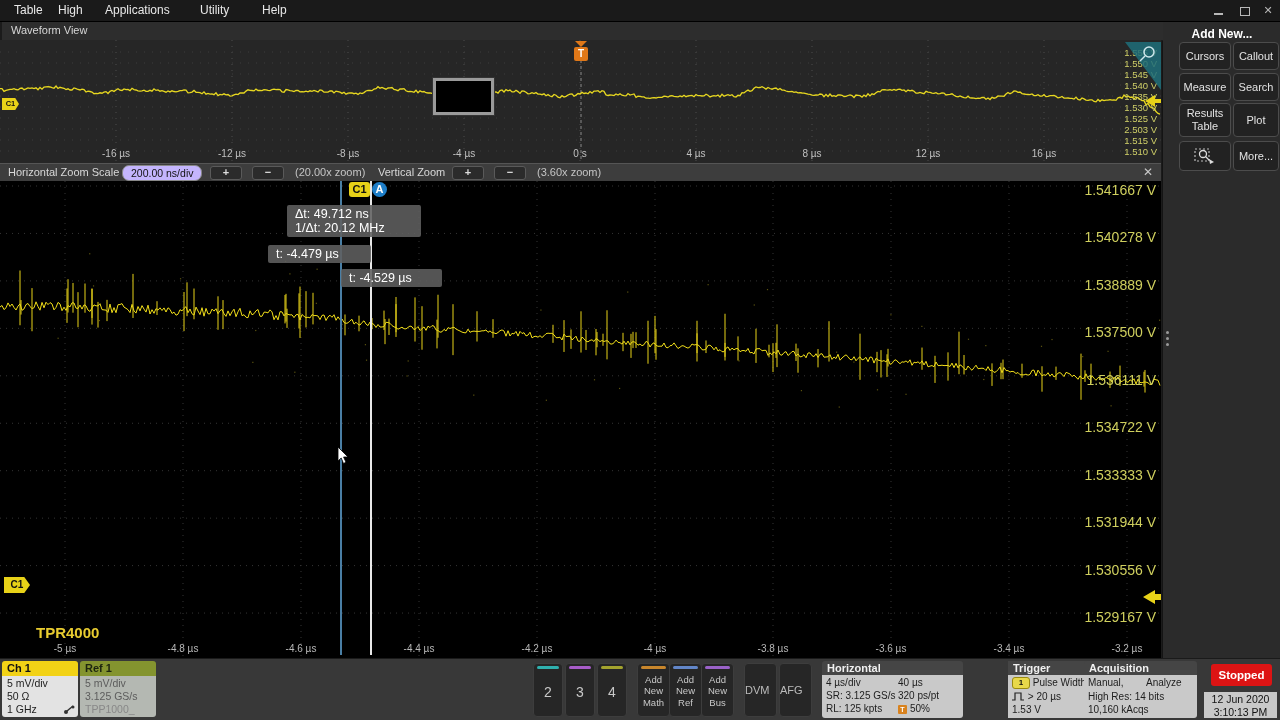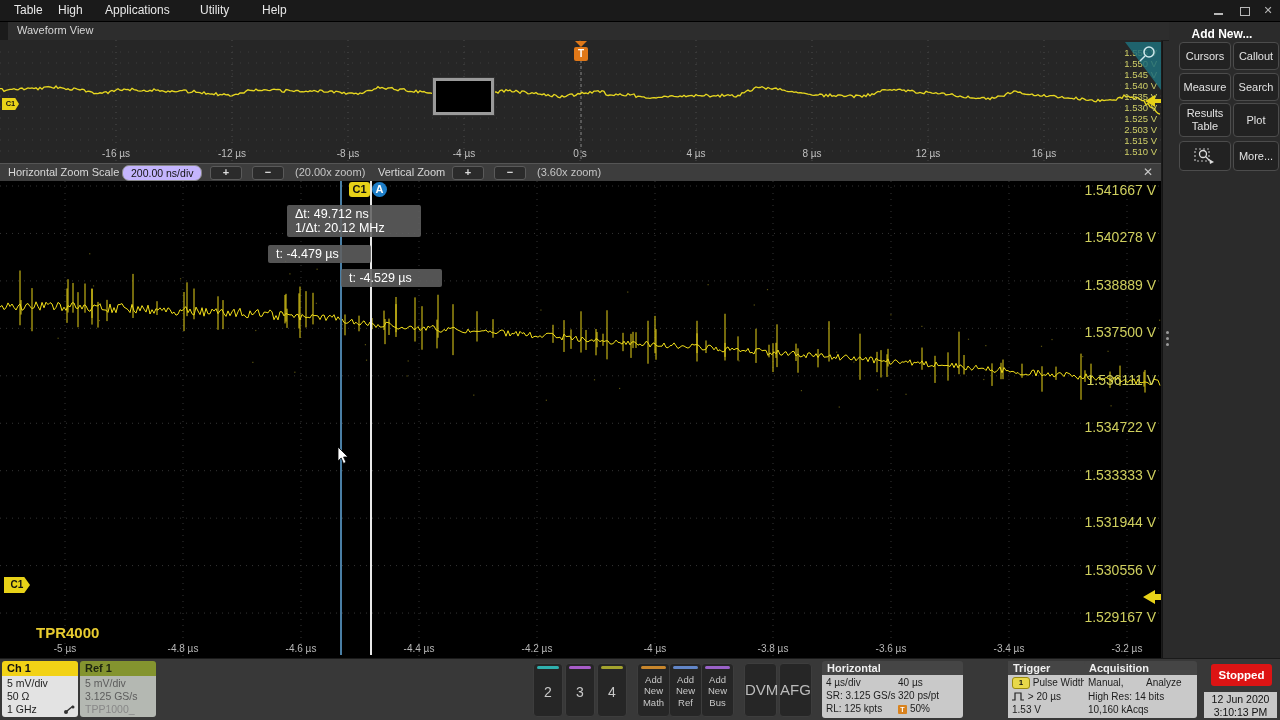--- a/index.html
+++ b/index.html
@@ -11,21 +11,21 @@
   .menu-item{display:inline-block;color:#e8e8e8;font-size:12px;padding:3px 0 0 0;position:absolute;cursor:default;}
   .winbtn{position:absolute;top:4px;width:18px;height:14px;color:#b8b8b8;font-size:11px;text-align:center;}
   .minbar{position:absolute;left:4px;top:9px;width:9px;height:2px;background:#b8b8b8;}
   .restbox{position:absolute;left:4px;top:3px;width:8px;height:7px;border:1.5px solid #b8b8b8;}
   
   #right-panel{left:1162px;top:22px;width:118px;height:636px;background:#2b2b2b;border-left:1px solid #141414;}
   .panel-title{color:#fff;font-size:12px;font-weight:bold;text-align:center;margin-top:5px;}
   .pbtn{position:absolute;background:#222;border:1px solid #4c4c4c;border-radius:4px;color:#e2e2e2;
         font-size:11px;display:flex;align-items:center;justify-content:center;text-align:center;line-height:1.15;cursor:pointer;}
   
-  #tabbar{left:8px;top:22px;width:1161px;height:18px;background:#2d2d2d;border-bottom:1px solid #1c1c1c;}
+  #tabbar{left:2px;top:22px;width:1161px;height:18px;background:#2d2d2d;border-bottom:1px solid #1c1c1c;}
   #tabbar .tab{color:#d6d6d6;font-size:11px;padding:2px 0 0 9px;}
   
   #overview{left:0;top:40px;width:1161px;height:123px;background:#262626;}
   .ovxlab{position:absolute;color:#c0c0c0;font-size:10px;transform:translateX(-50%);}
   .ovylab{position:absolute;color:#cfcf68;font-size:9.5px;right:4px;text-align:right;}
   
   #zoombar{left:0;top:163px;width:1161px;height:18px;background:#3d3d3d;border-top:1px solid #555;border-bottom:1px solid #222;
            color:#d8d8d8;font-size:11px;}
   .zlab{position:absolute;top:2px;}
   .zinput{position:absolute;top:1px;background:#c4b5fd;color:#111;border-radius:7px;font-size:10.5px;
@@ -49,21 +49,21 @@
   .badge .hd{height:15px;font-size:11px;font-weight:bold;padding-left:5px;line-height:15px;}
   .badge .bd{font-size:10.5px;line-height:13px;padding:1px 0 0 5px;height:41px;}
   .numbtn{position:absolute;width:28px;height:52px;background:#262626;border:1px solid #3d3d3d;border-radius:4px;
           color:#c8c8c8;font-size:14px;text-align:center;cursor:pointer;}
   .numbtn .stripe,.addbtn .stripe{position:absolute;left:3px;right:3px;top:2px;height:3px;border-radius:2px;}
   .numbtn .lbl{margin-top:20px;}
   .addbtn{position:absolute;width:31px;height:52px;background:#262626;border:1px solid #3d3d3d;border-radius:4px;
           color:#c8c8c8;font-size:9.5px;line-height:1.2;text-align:center;cursor:pointer;}
   .addbtn .lbl{margin-top:10px;}
   .fnbtn{position:absolute;width:31px;height:52px;background:#262626;border:1px solid #3d3d3d;border-radius:4px;
-         color:#bbb;font-size:15px;text-align:left;line-height:52px;cursor:pointer;}
+         color:#bbb;font-size:11px;text-align:left;line-height:52px;cursor:pointer;}
   .spanel{position:absolute;border-radius:3px;overflow:hidden;cursor:pointer;}
   .spanel .hd{height:14px;background:#454545;color:#f0f0f0;font-size:11px;font-weight:bold;padding-left:5px;line-height:14px;}
   .spanel .bd{background:#c9c9c9;color:#1d1d1d;font-size:10px;height:43px;position:relative;}
   .srow{position:absolute;white-space:nowrap;}
   #stoppedbtn{position:absolute;background:#dd1414;color:#fff;font-weight:bold;font-size:11.5px;text-align:center;
               border-radius:3px;line-height:22px;cursor:pointer;}
   #datebox{position:absolute;background:#c9c9c9;color:#111;font-size:10.5px;text-align:center;line-height:13px;padding-top:1px;}
   .dothandle{position:absolute;width:3px;height:3px;border-radius:50%;background:#9a9a9a;}
 </style>
 </head>

